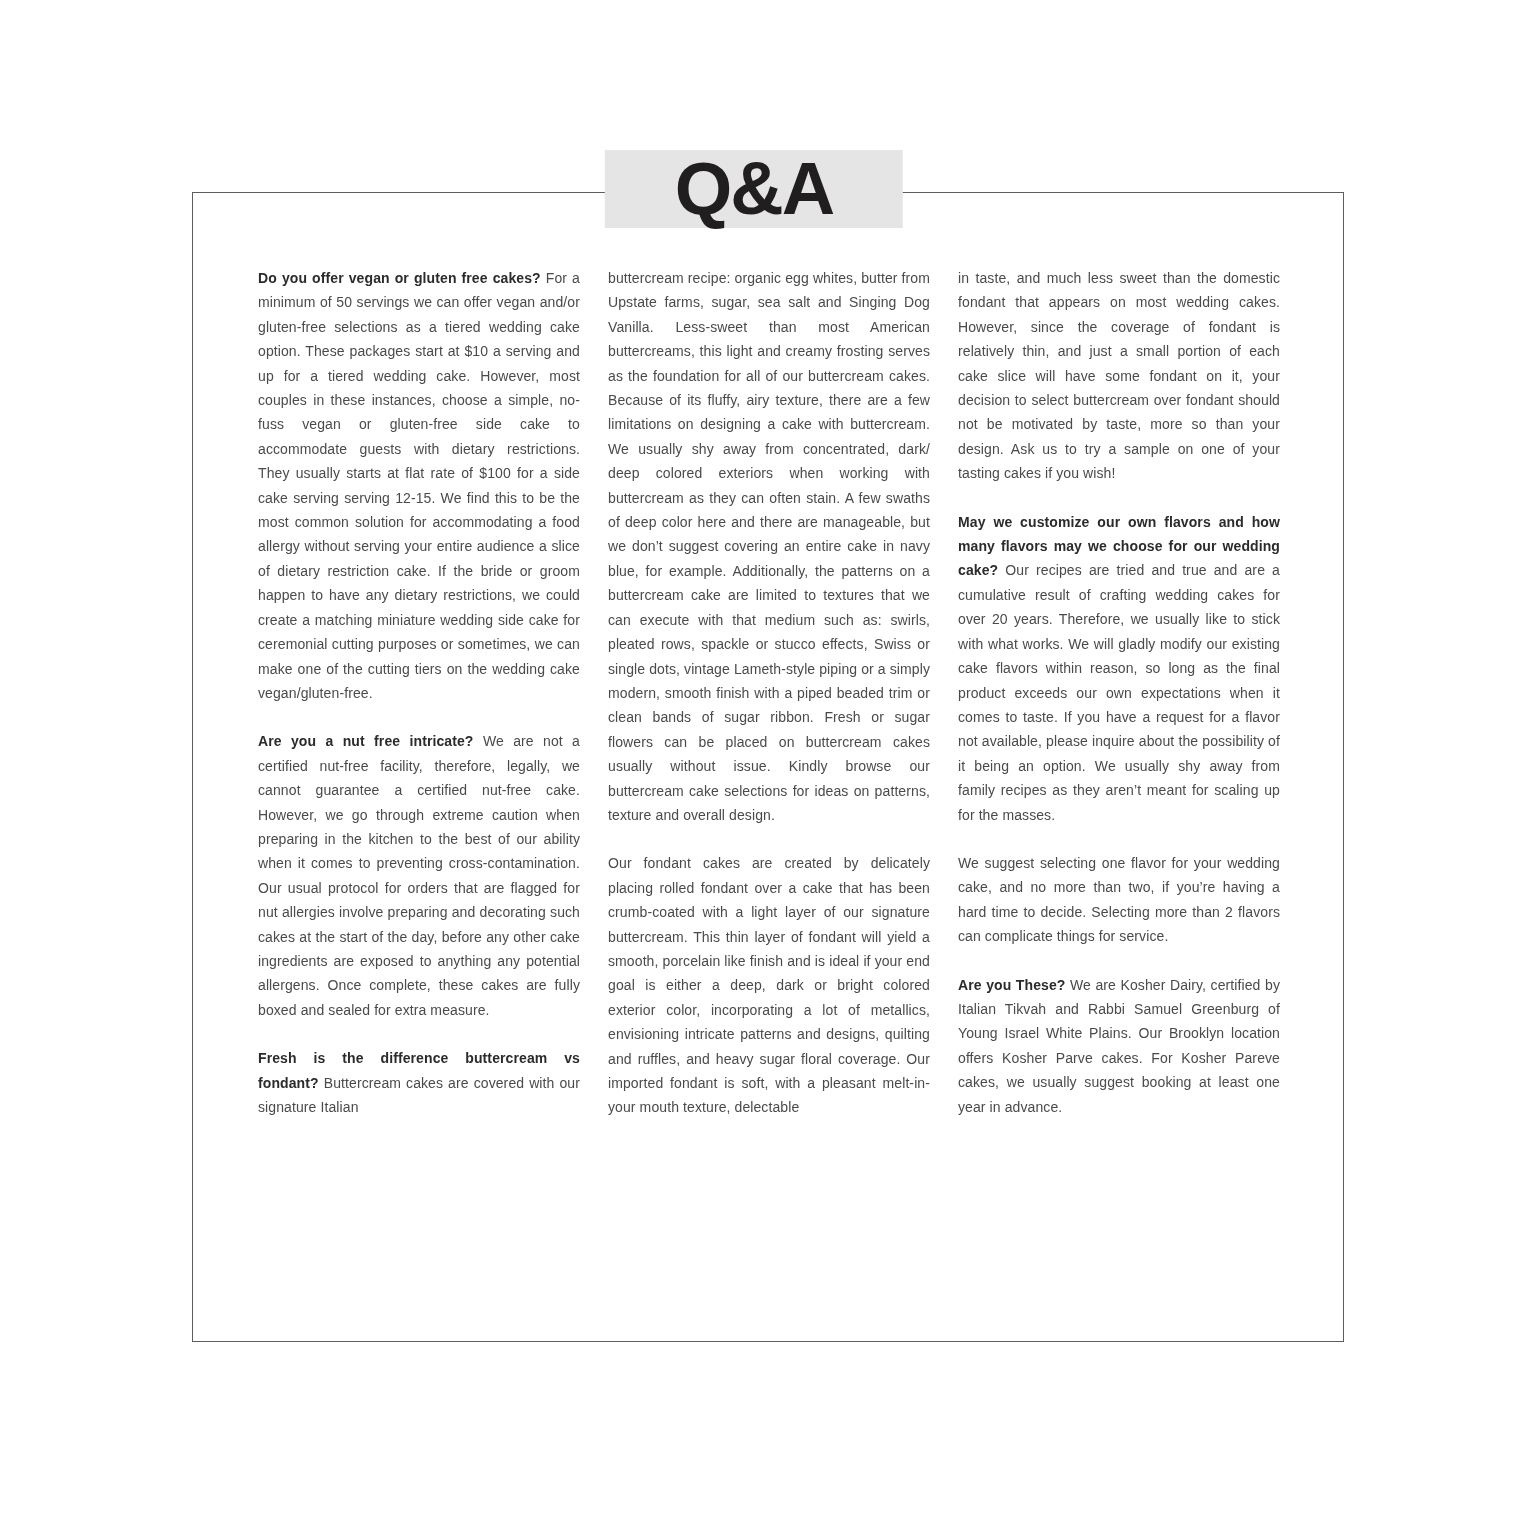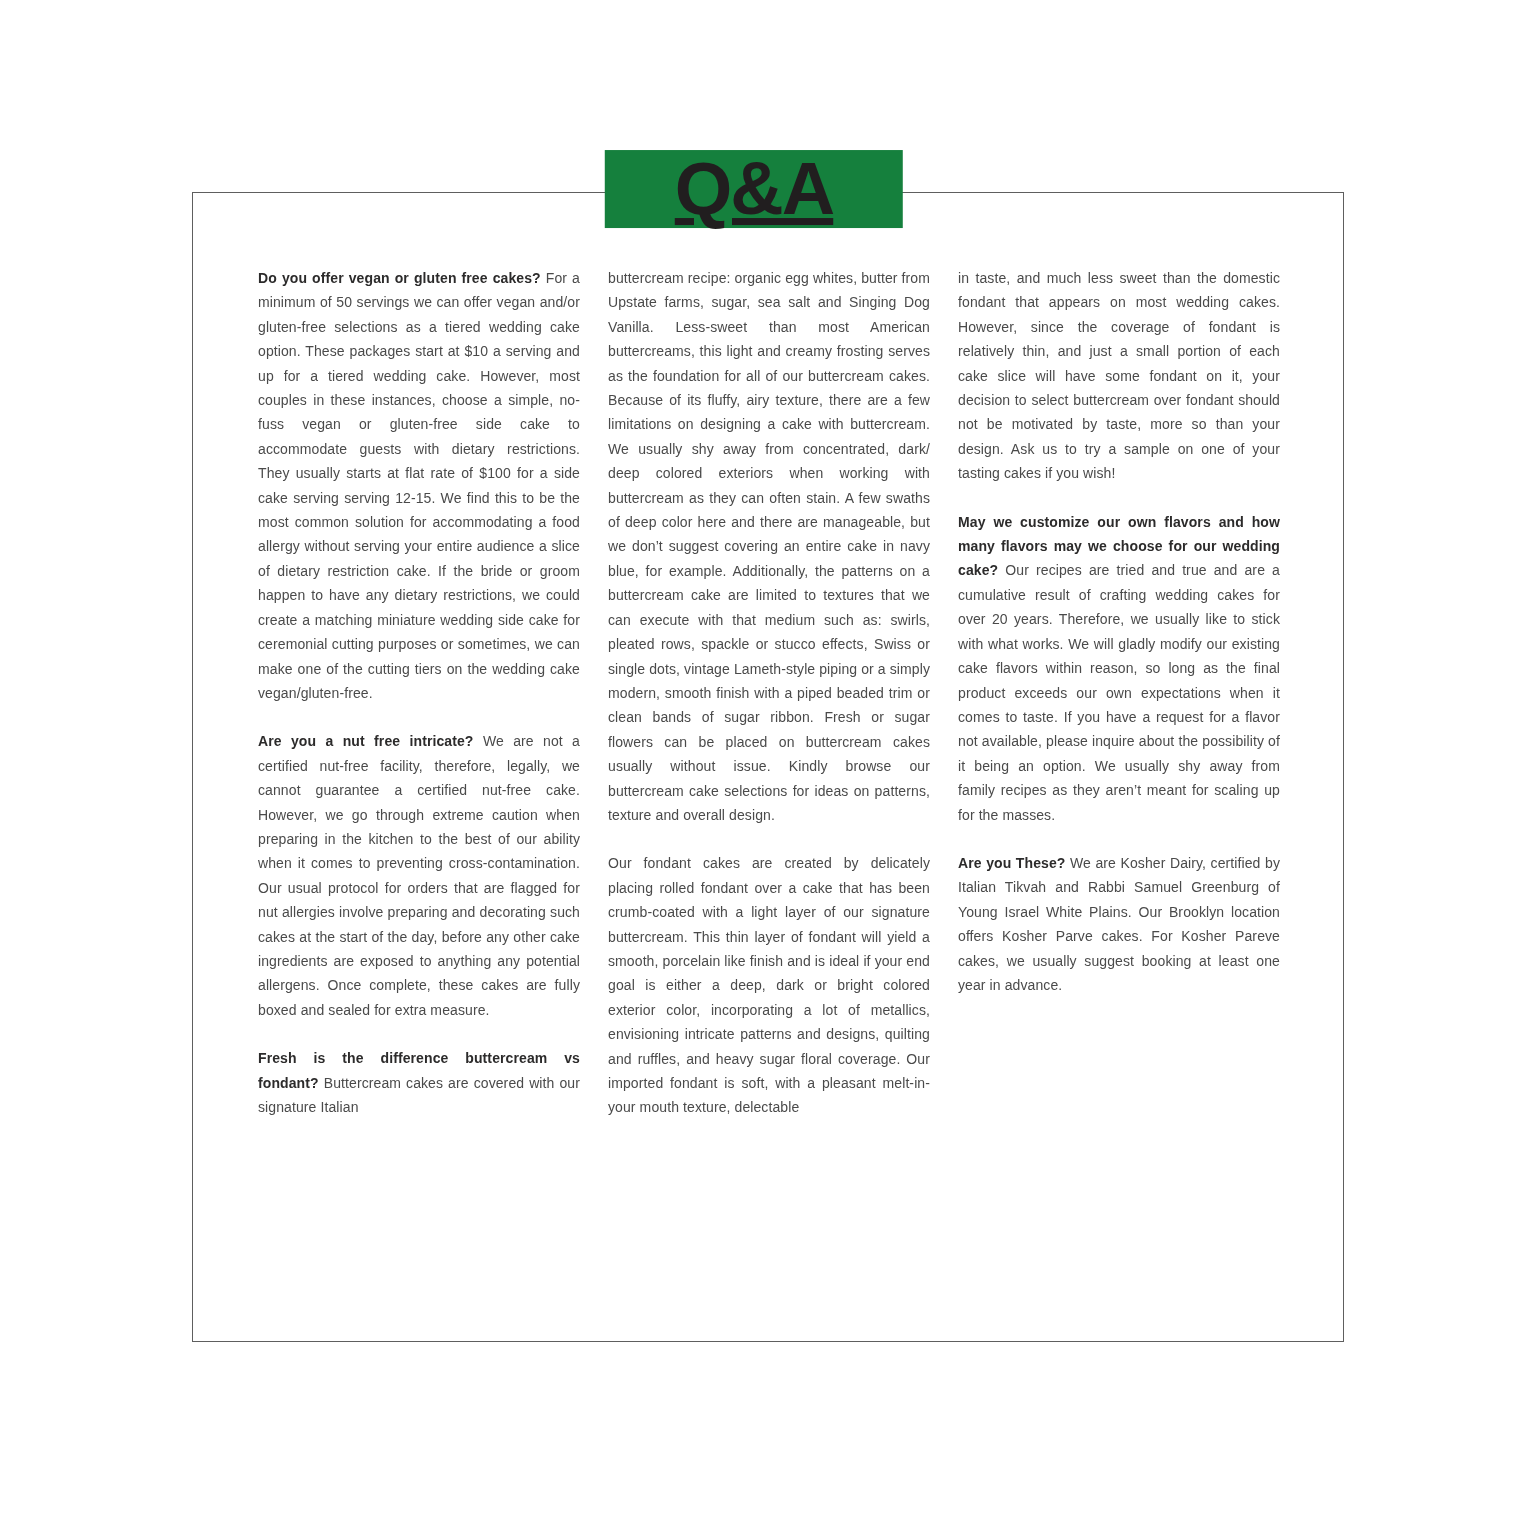--- a/index.html
+++ b/index.html
@@ -22,30 +22,29 @@
     height: 1150px;
     border: 1px solid #5e5e5e;
     box-sizing: border-box;
     background: #ffffff;
   }
   .page-title {
     position: absolute;
     left: 754px;
     top: 192px;
     transform: translate(-50%, -54%);
-    background: #15803d;
+    background: #e5e5e5;
     padding: 0 70px;
     font-size: 74px;
     line-height: 1.05;
     font-weight: bold;
     letter-spacing: -2px;
     color: #211e1f;
     z-index: 2;
     white-space: nowrap;
-    text-decoration: underline;
   }
   .columns {
     position: absolute;
     left: 258px;
     top: 266px;
     width: 1022px;
     display: flex;
     gap: 28px;
     z-index: 1;
   }
@@ -104,18 +103,21 @@
 
   <div class="col">
     <p class="para">
       <span class="a">in taste, and much less sweet than the domestic fondant that appears on most wedding cakes. However, since the coverage of fondant is relatively thin, and just a small portion of each cake slice will have some fondant on it, your decision to select buttercream over fondant should not be motivated by taste, more so than your design. Ask us to try a sample on one of your tasting cakes if you wish!</span>
     </p>
     <p class="para">
       <strong class="q">May we customize our own flavors and how many flavors may we choose for our wedding cake?</strong>
       <span class="a">Our recipes are tried and true and are a cumulative result of crafting wedding cakes for over 20 years. Therefore, we usually like to stick with what works. We will gladly modify our existing cake flavors within reason, so long as the final product exceeds our own expectations when it comes to taste. If you have a request for a flavor not available, please inquire about the possibility of it being an option. We usually shy away from family recipes as they aren’t meant for scaling up for the masses.</span>
     </p>
     <p class="para">
+      <span class="a">We suggest selecting one flavor for your wedding cake, and no more than two, if you’re having a hard time to decide. Selecting more than 2 flavors can complicate things for service.</span>
+    </p>
+    <p class="para">
       <strong class="q">Are you These?</strong>
       <span class="a">We are Kosher Dairy, certified by Italian Tikvah and Rabbi Samuel Greenburg of Young Israel White Plains. Our Brooklyn location offers Kosher Parve cakes. For Kosher Pareve cakes, we usually suggest booking at least one year in advance.</span>
     </p>
   </div>
 
 </div>
 
 </body></html>

